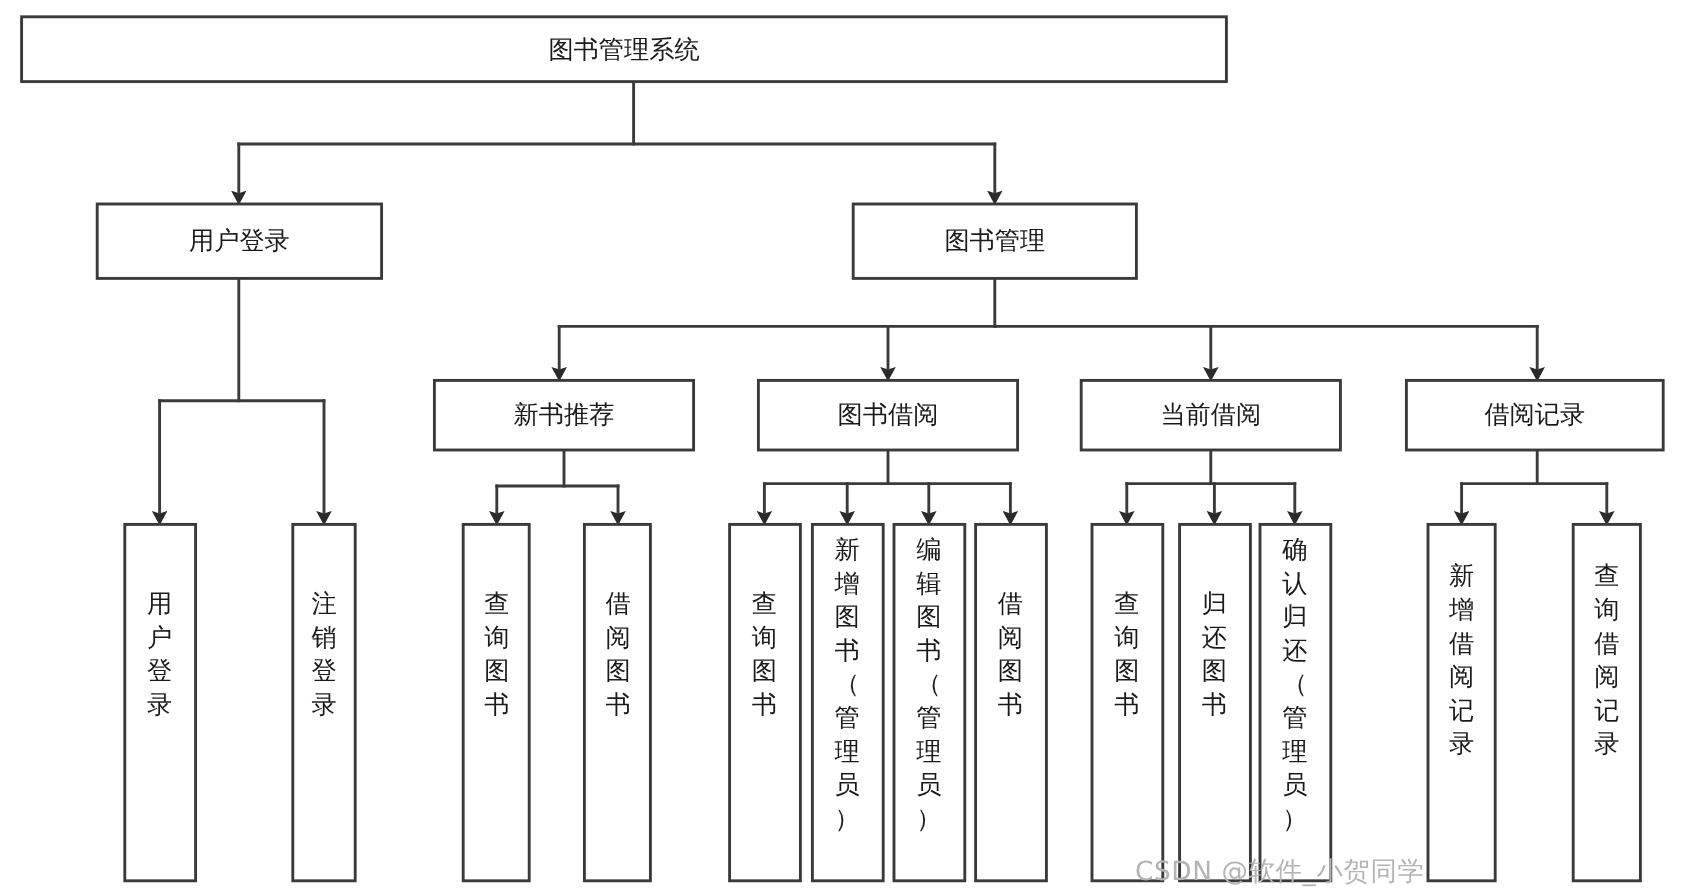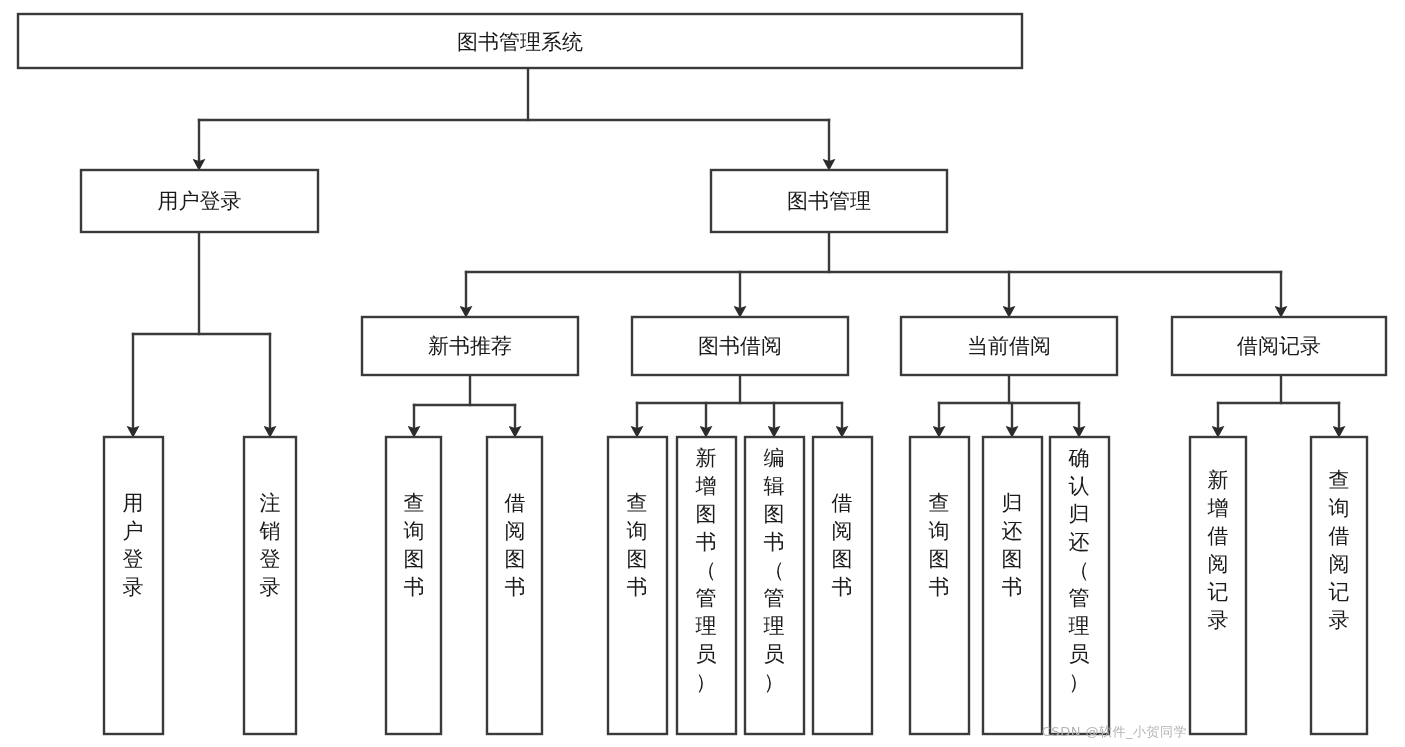--- a/index.html
+++ b/index.html
@@ -51,21 +51,21 @@
   }
   .arrow-head {
     fill: #2b2b2b;
     stroke: none;
   }
   .watermark {
     position: absolute;
     right: 12px;
     bottom: 6px;
     font-family: "DejaVu Sans", "Liberation Sans", sans-serif;
-    font-size: 13px;
+    font-size: 22px;
     color: #b4b4b4;
     white-space: nowrap;
     letter-spacing: 0.5px;
   }
 </style>
 </head>
 <body>
 
 <div id="diagram-root">
 

